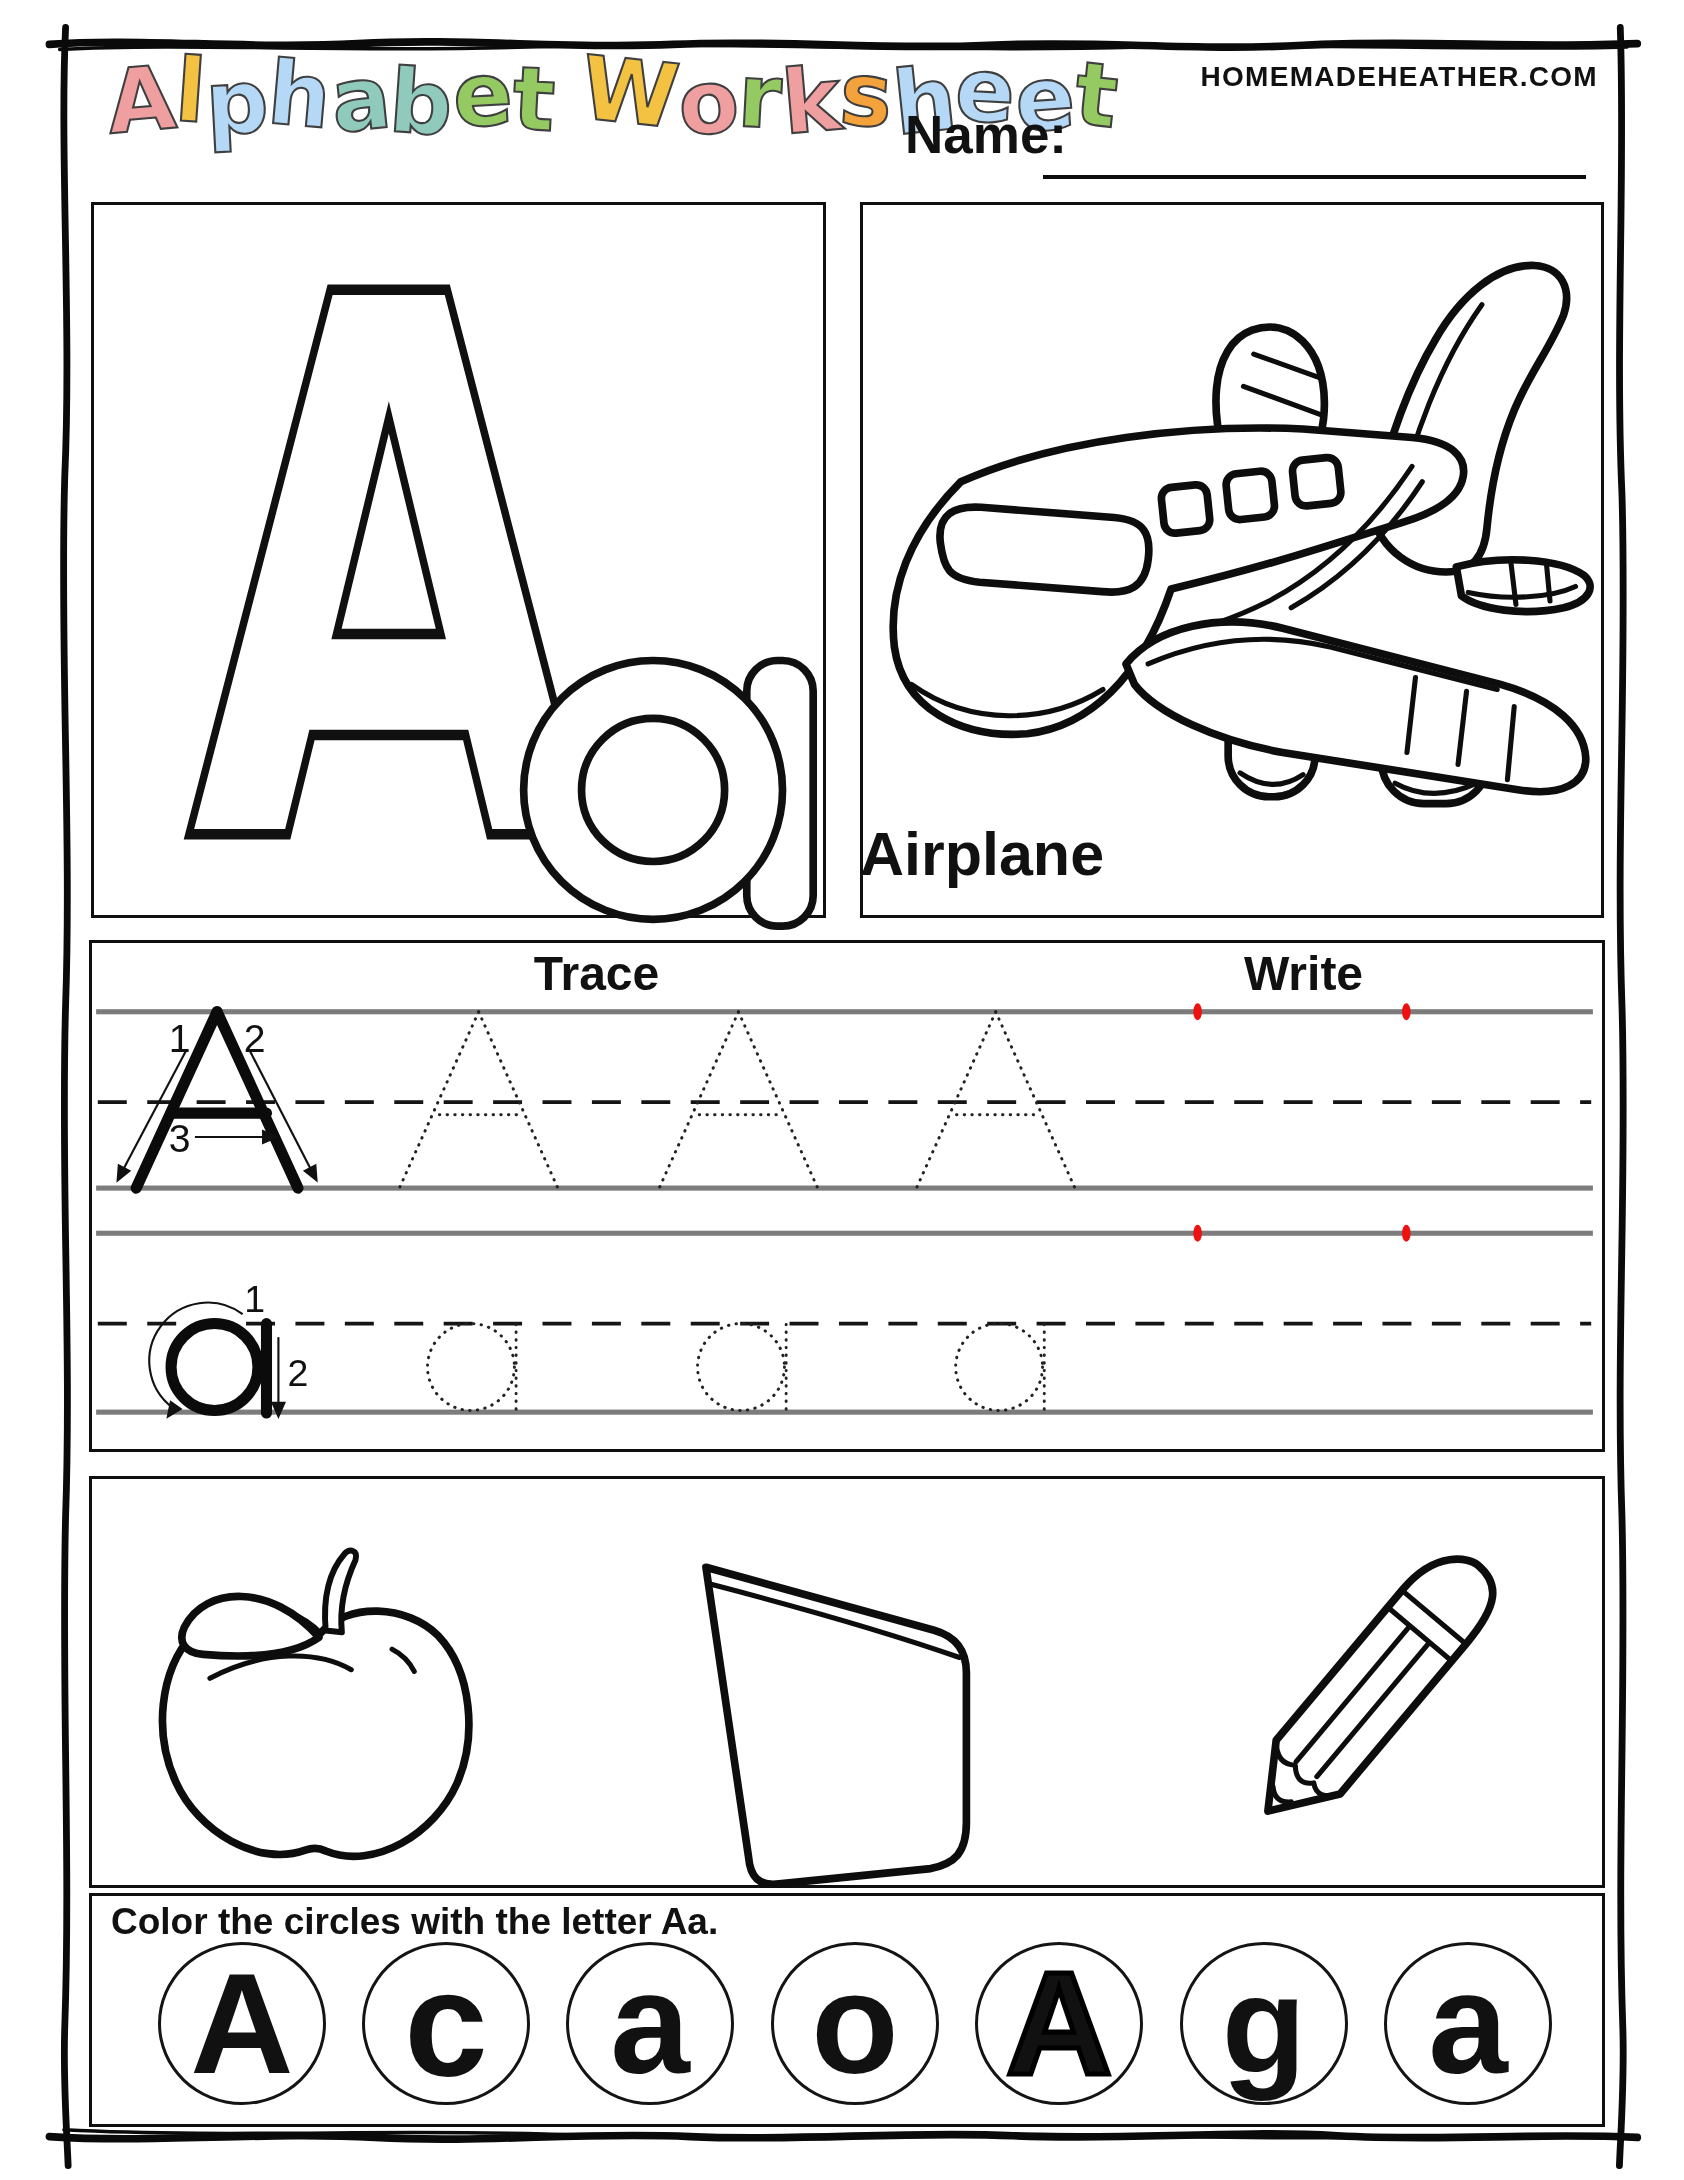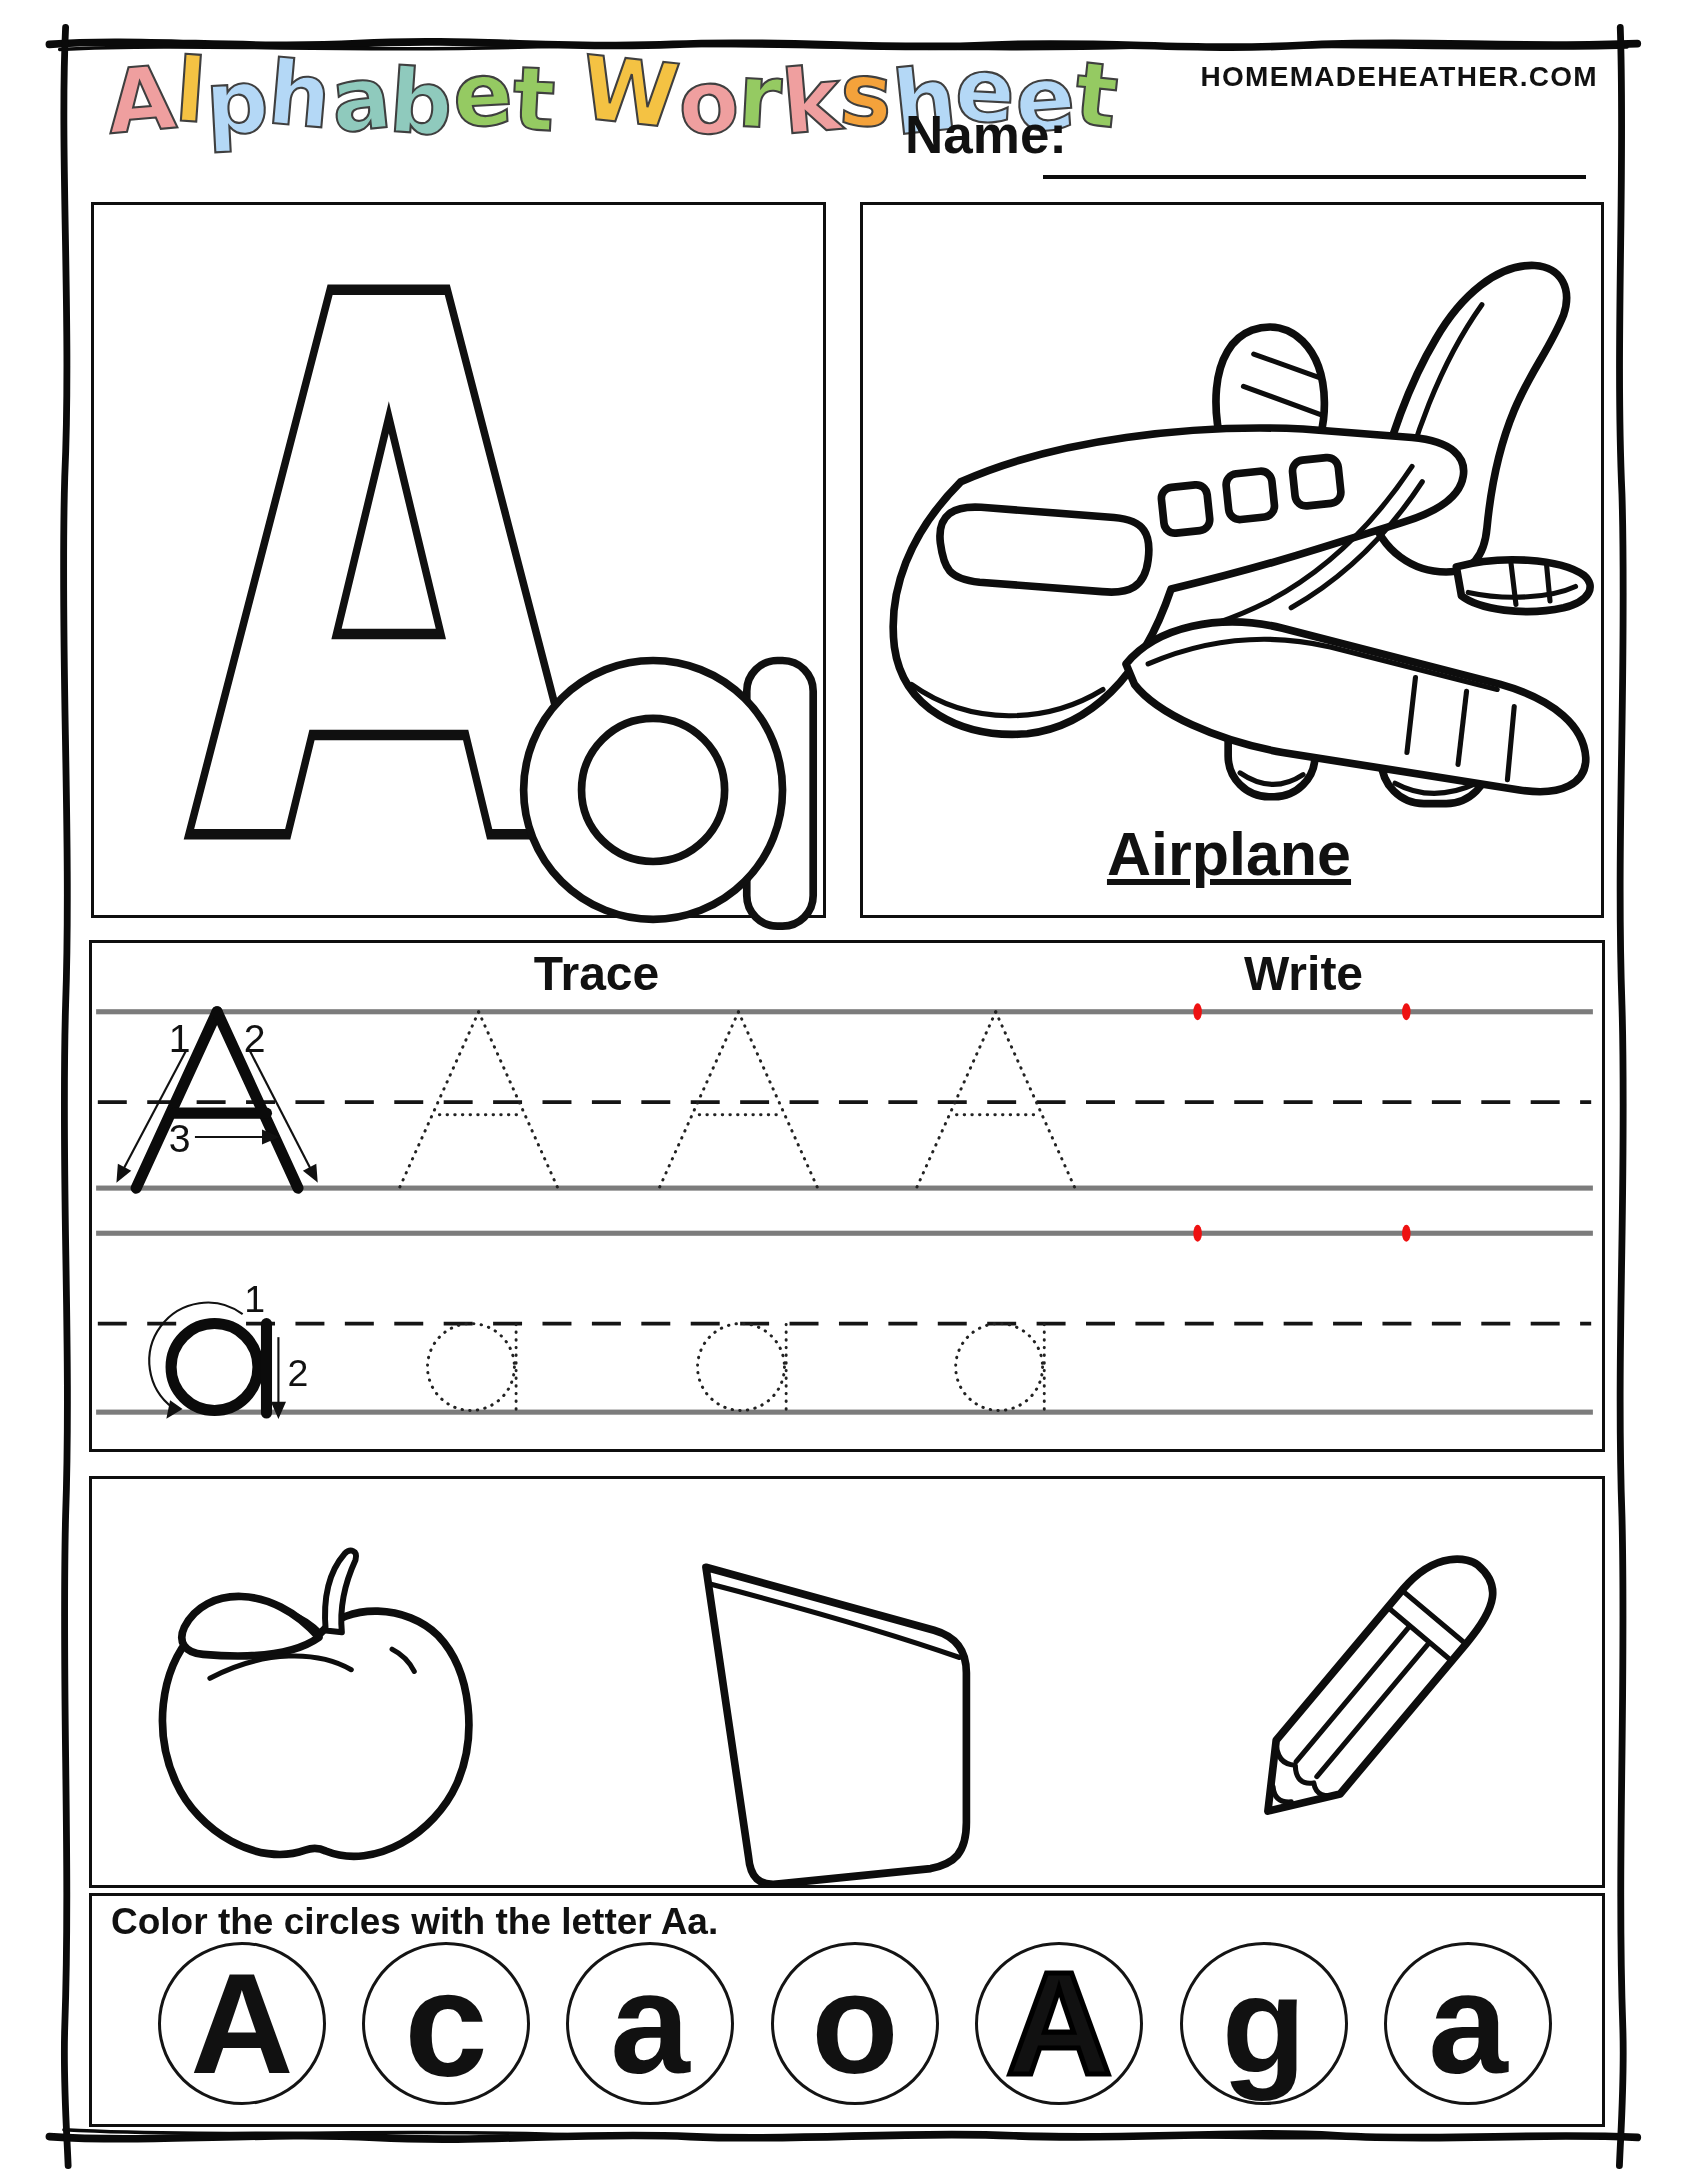--- a/index.html
+++ b/index.html
@@ -12,22 +12,22 @@
       font-family:"DejaVu Sans", sans-serif;font-weight:bold;font-size:88px;line-height:1.1;}
   #title-letters .tl{display:inline-block;-webkit-text-stroke:2.1px #3f3f3f;}
   #title-letters .sp{display:inline-block;width:25.6px;}
   #site{position:absolute;left:1112px;top:61px;width:486px;text-align:right;
       font-size:28px;font-weight:bold;letter-spacing:1.3px;}
   #name-label{position:absolute;left:905px;top:104px;font-size:53px;font-weight:bold;}
   #name-line{position:absolute;left:1043px;top:175px;width:543px;height:0;border-top:4.3px solid #0d0d0d;}
   
   .trace-head{position:absolute;top:946px;width:273px;text-align:center;font-size:48px;font-weight:bold;}
   .instruction{position:absolute;left:111px;font-size:37px;font-weight:bold;}
-  #airplane-caption{position:absolute;left:860px;top:819px;width:738px;text-align:center;
-      font-size:61px;font-weight:bold;text-decoration:underline;}
+  #airplane-caption{position:absolute;left:860px;top:819px;width:738px;text-align:left;
+      font-size:61px;font-weight:bold;}
   
   .letter-circle{position:absolute;top:1942px;width:162px;height:157px;border:3px solid #141414;
       border-radius:50%;display:flex;align-items:center;justify-content:center;background:#fff;}
   .letter-circle span{font-weight:bold;line-height:1;}
   svg{overflow:visible;}
   .lineart{fill:#fff;stroke:#0d0d0d;stroke-width:9;stroke-linejoin:round;stroke-linecap:round;}
   .lineart-thin{fill:none;stroke:#0d0d0d;stroke-width:6;stroke-linejoin:round;stroke-linecap:round;}
 </style>
 </head>
 <body>

